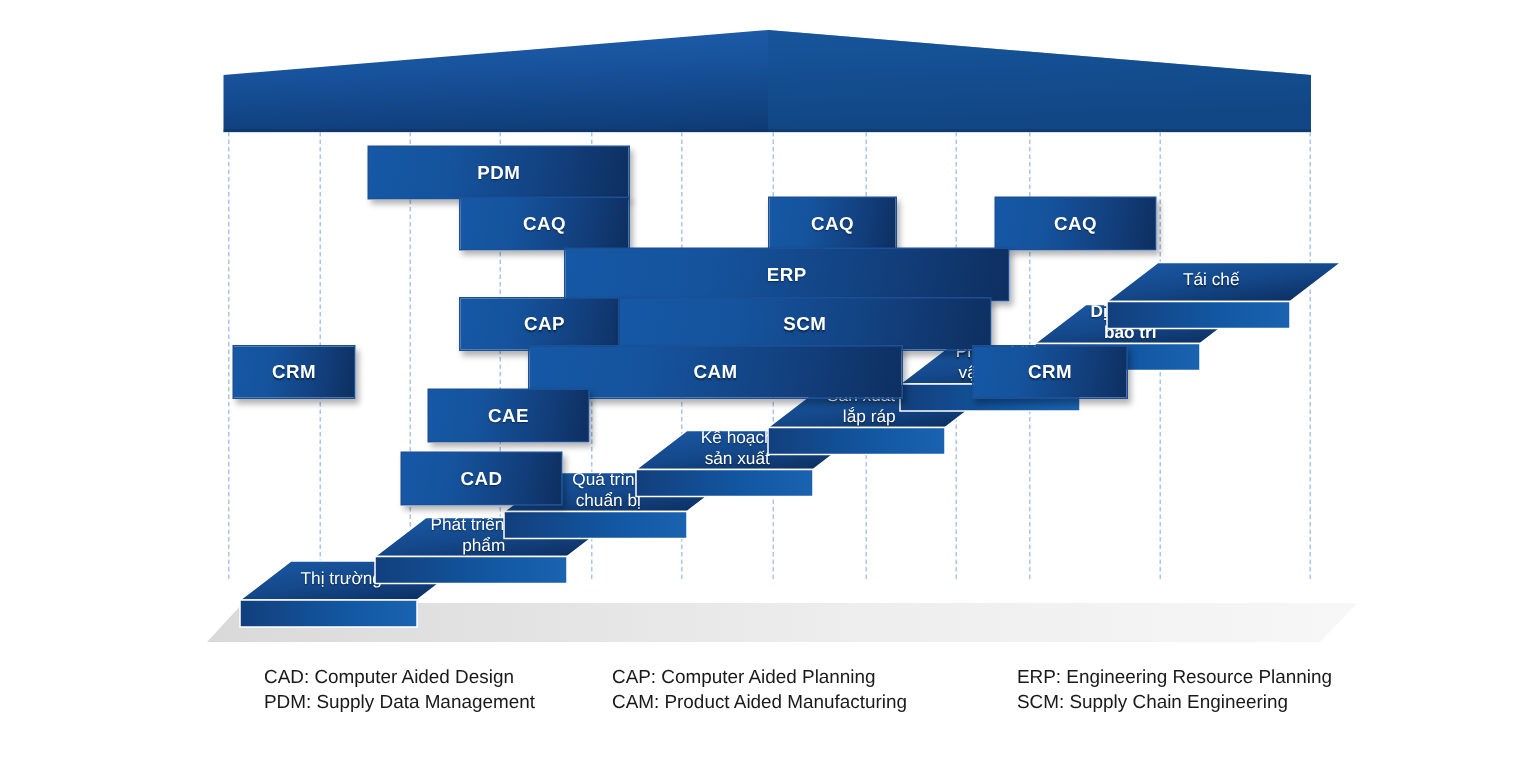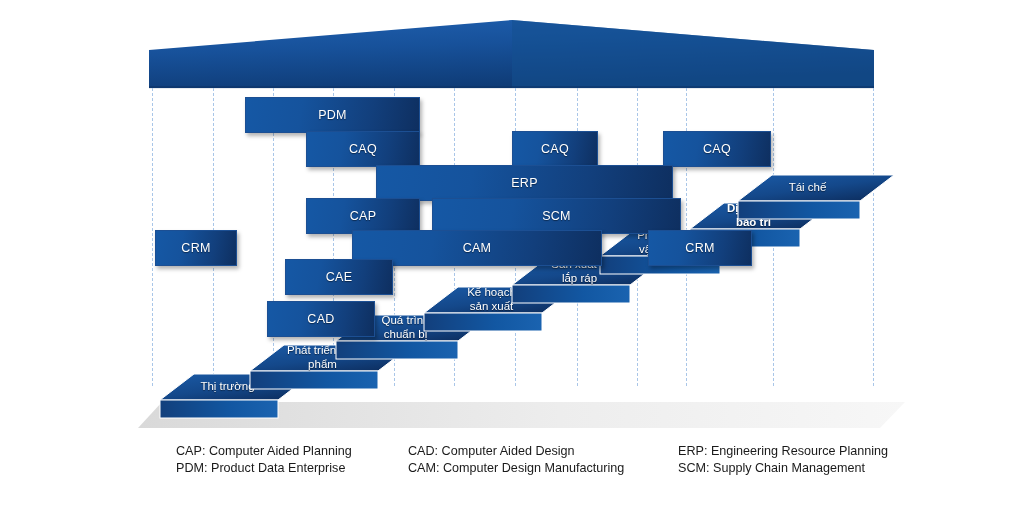--- a/index.html
+++ b/index.html
@@ -19,21 +19,21 @@
   }
 
   
   .floor{position:absolute;left:0;top:0;width:1024px;height:513px;}
 
   
   .bar{
     position:absolute;height:36px;border:1px solid #1c4f93;
     background:linear-gradient(100deg,#1558a5 0%,#15539d 32%,#123f7c 72%,#0e2f60 100%);
     box-shadow:2px 3px 4px rgba(0,0,0,.30);
-    color:#ffffff;font-size:12.5px;font-weight:normal;letter-spacing:.3px;
+    color:#ffffff;font-size:12.5px;font-weight:bold;letter-spacing:.3px;
     display:flex;align-items:center;justify-content:center;
     text-shadow:0 1px 1px rgba(0,0,0,.45);
     box-sizing:border-box;
   }
 
   
   .step{position:absolute;}
   .step svg{position:absolute;left:0;top:0;overflow:visible;}
   .step .lbl{
     position:absolute;color:#ffffff;font-size:11.5px;line-height:13.5px;
@@ -281,42 +281,42 @@
       </div>
       <div class="bar" style="left: 663px; top: 131px; width: 108px;">
         <span>CAQ</span>
       </div>
       <div class="bar" style="left: 376px; top: 165px; width: 297px;">
         <span>ERP</span>
       </div>
       <div class="bar" style="left: 306px; top: 198px; width: 114px;">
         <span>CAP</span>
       </div>
-      <div class="bar" style="left: 432px; top: 198px; width: 249px;">
+      <div class="bar" style="left: 412px; top: 198px; width: 249px;">
         <span>SCM</span>
       </div>
       <div class="bar" style="left: 352px; top: 230px; width: 250px;">
         <span>CAM</span>
       </div>
       <div class="bar" style="left: 155px; top: 230px; width: 82px;">
         <span>CRM</span>
       </div>
       <div class="bar" style="left: 648px; top: 230px; width: 104px;">
         <span>CRM</span>
       </div>
       <div class="bar" style="left: 285px; top: 259px; width: 108px;">
         <span>CAE</span>
       </div>
       <div class="bar" style="left: 267px; top: 290px; width: 108px; margin-top: 11px;">
         <span>CAD</span>
       </div>
     </div>
 
   <div class="legend">
+    <span>CAD: Computer Aided Design</span>
     <span>CAP: Computer Aided Planning</span>
-    <span>CAD: Computer Aided Design</span>
     <span>ERP: Engineering Resource Planning</span>
-    <span>PDM: Product Data Enterprise</span>
-    <span>CAM: Computer Design Manufacturing</span>
-    <span>SCM: Supply Chain Management</span>
+    <span>PDM: Supply Data Management</span>
+    <span>CAM: Product Aided Manufacturing</span>
+    <span>SCM: Supply Chain Engineering</span>
   </div>
 
 </div>
 
 </body></html>

